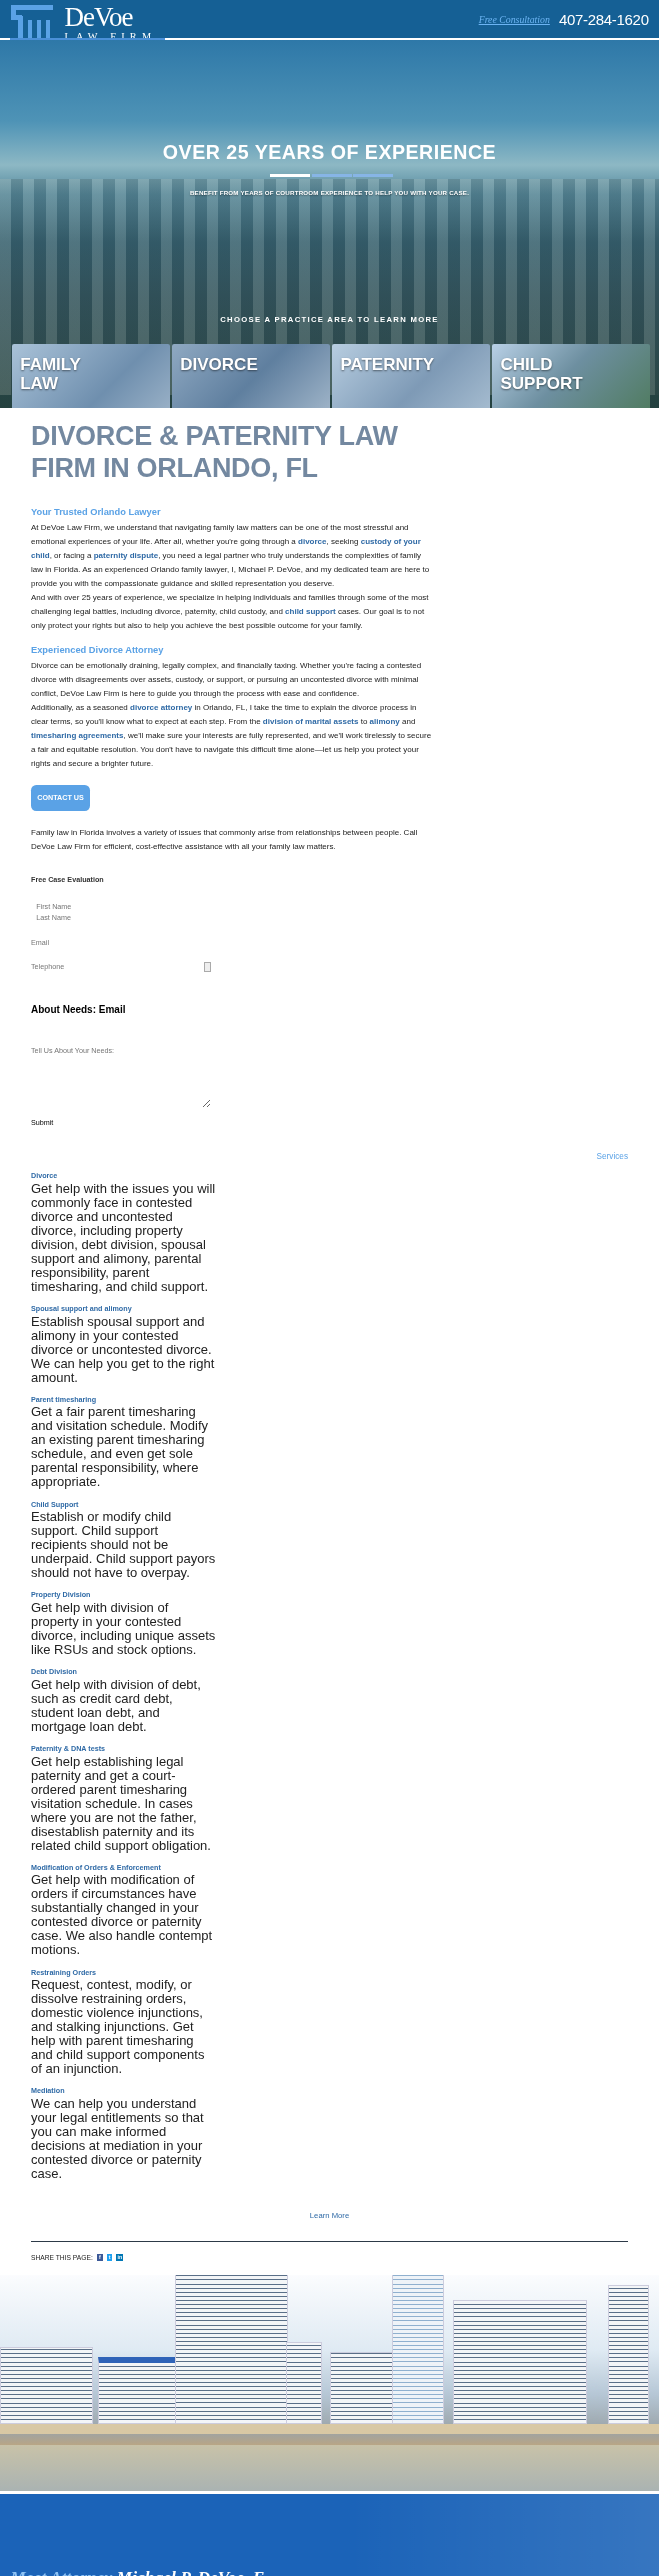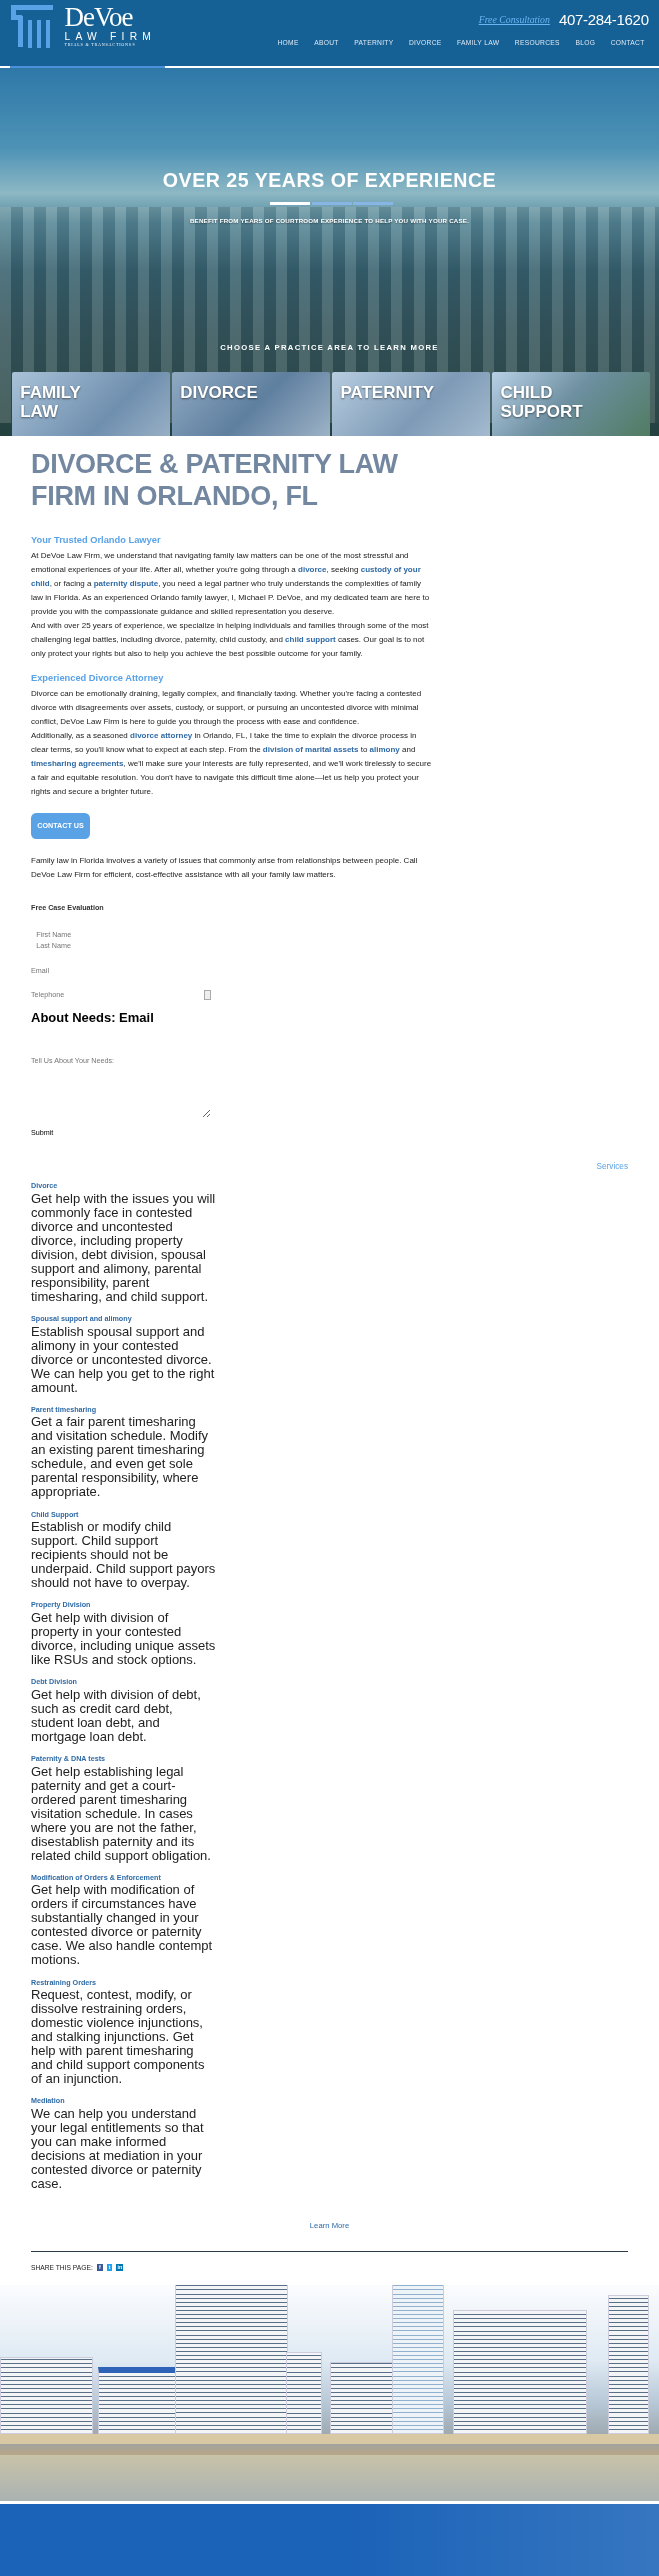--- a/index.html
+++ b/index.html
@@ -1,25 +1,25 @@
 <!DOCTYPE html>
 <html style="font-size:8.2px"><head>
 <meta charset="utf-8">
 <style>
 *{box-sizing:border-box;margin:0;padding:0}
 body{width:659px;font-family:"Liberation Sans",sans-serif;color:#222;background:#fff}
 a{color:inherit}
 
-.header{height:68px;background:#156095;position:relative}
+.header{height:40px;background:#156095;position:relative}
 .logo{position:absolute;left:11.3px;top:5.2px;display:flex;align-items:flex-start}
 .logo-mark{width:46px;height:42px;position:relative}
 .logo-mark .bar{position:absolute;background:#5aa2e6}
 .logo-text{margin-left:7.2px;color:#fff}
 .logo-name{font-family:"Liberation Serif",serif;font-size:27px;line-height:24px;letter-spacing:-1px}
-.logo-sub{font-family:Liberation Sans, sans-serif;font-size:10.3px;letter-spacing:5.2px;margin-top:2.1px}
+.logo-sub{font-family:Liberation Serif, serif;font-size:10.3px;letter-spacing:5.2px;margin-top:2.1px}
 .logo-tag{font-family:"Liberation Serif",serif;font-size:4.1px;letter-spacing:0.8px}
 .hdr-right{position:absolute;right:10.3px;top:11.3px;display:flex;align-items:center;gap:9px}
 .free-consult{color:#6cb4f3;font-family:"Liberation Serif",serif;font-style:italic;font-size:9.8px;text-decoration:underline}
 .hdr-phone{color:#fff;font-size:15px;font-family:"Liberation Sans Narrow","Liberation Sans",sans-serif;letter-spacing:-0.3px}
 .nav{position:absolute;right:14.4px;top:39px;display:flex;gap:15.5px}
 .nav a{color:#dfe9f3;font-size:6.7px;text-decoration:none;letter-spacing:0.3px}
 .hdr-line{position:absolute;left:0;right:0;bottom:0;height:2.1px;background:#fff}
 .hdr-line .acc{position:absolute;left:10.3px;width:155px;height:2.1px;background:#4b90d8}
 
 .hero{height:368px;position:relative;background:linear-gradient(180deg,#2e78a8 0%,#4e93b6 22%,#8db8c4 34%,#52879c 42%,#2f5c6e 55%,#2c4f5a 70%,#24413f 100%);overflow:hidden}
@@ -38,21 +38,21 @@
 .h1{font-size:27px;line-height:32px;color:#7388a0;margin-top:12.4px;letter-spacing:-0.3px;font-family:"Liberation Sans Narrow","Liberation Sans",sans-serif}
 .h3{color:#5aa2e6;font-size:9.3px;margin-top:23px}
 .para{font-size:8px;line-height:14px;color:#222;margin-top:4.1px;max-width:402px}
 .para b{color:#2f6aa6}
 .para + .para{margin-top:0}
 .contact-btn{display:inline-block;margin-top:14.4px;background:#5aa2e6;color:#fff;font-weight:bold;font-size:7.2px;border-radius:5.2px;padding:8.2px 6.2px;border:0}
 .form{margin-top:20.6px}
 .form-title{font-weight:bold;font-size:7.2px;color:#333}
 .form-field{color:#ccc;font-size:7.2px;border:0;outline:0;background:transparent;display:block;font-family:inherit}
 .spin{display:inline-block;width:6.7px;height:9.3px;border:0.5px solid #aaa;background:#eee;vertical-align:middle}
-.about-label{font-weight:bold;font-size:13px;color:#000;margin-top:10px}
+.about-label{font-weight:bold;font-size:10px;color:#000;margin-top:32px}
 .submit{margin-top:10.3px;font-size:7.2px;background:none;border:0;color:#000;font-family:inherit}
 
 .services-title{text-align:right;color:#5aa2e6;font-size:8.2px;margin-top:25px}
 .svc{width:185px;margin-top:10.3px}
 .svc h4{color:#2f6aa6;font-size:7.2px;font-weight:bold}
 .svc p{font-size:13px;line-height:14px;color:#222;margin-top:1.5px}
 .learn{text-align:center;color:#2f6aa6;font-size:7.7px;margin-top:30px}
 .share-line{border-top:0.5px solid #2d3a48;margin-top:21.6px}
 .share{margin-top:11.3px;font-size:6.7px;display:flex;align-items:center;gap:4.1px;padding-bottom:14.4px}
 .share .sq{width:5.7px;height:6.7px;display:inline-block;color:#fff;font-size:5.2px;text-align:center;line-height:6.7px;font-weight:bold}

